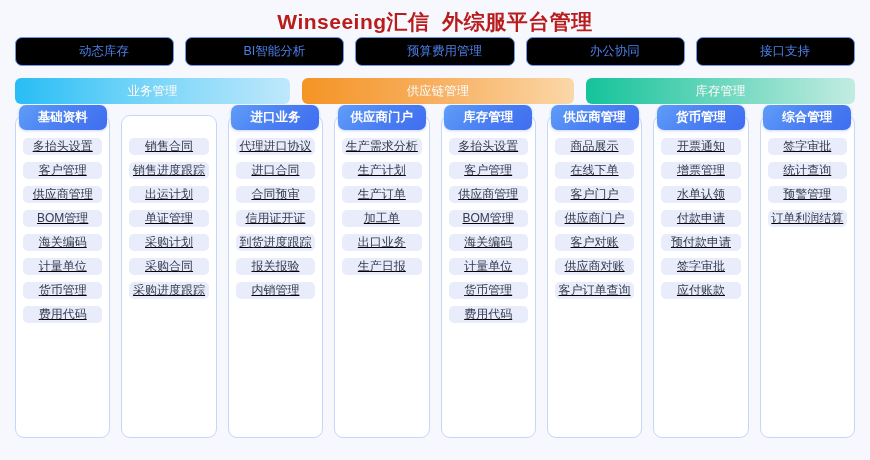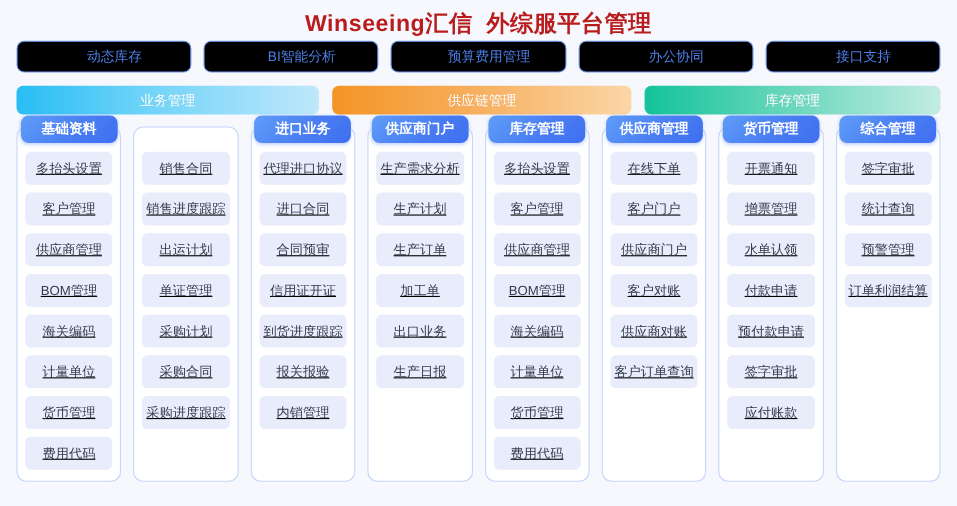--- a/index.html
+++ b/index.html
@@ -115,21 +115,21 @@
     cursor: pointer;
     user-select: none;
     box-shadow: 0 1px 3px rgba(62,110,240,.28);
   }
   .col-items {
     display: flex;
     flex-direction: column;
     gap: 7px;
   }
   .item {
-    height: 30px;
+    height: 17px;
     background: #e9edfb;
     border-radius: 5px;
     color: #333a4a;
     font-size: 12px;
     display: flex;
     align-items: center;
     justify-content: center;
     white-space: nowrap;
     cursor: pointer;
     user-select: none;
@@ -213,20 +213,21 @@
           <div class="item">BOM管理</div>
           <div class="item">海关编码</div>
           <div class="item">计量单位</div>
           <div class="item">货币管理</div>
           <div class="item">费用代码</div>
         </div>
       </div>
       <div class="col">
         <div class="col-head">供应商管理</div>
         <div class="col-items">
+          <div class="item">商品展示</div>
           <div class="item">在线下单</div>
           <div class="item">客户门户</div>
           <div class="item">供应商门户</div>
           <div class="item">客户对账</div>
           <div class="item">供应商对账</div>
           <div class="item">客户订单查询</div>
         </div>
       </div>
       <div class="col">
         <div class="col-head">货币管理</div>

